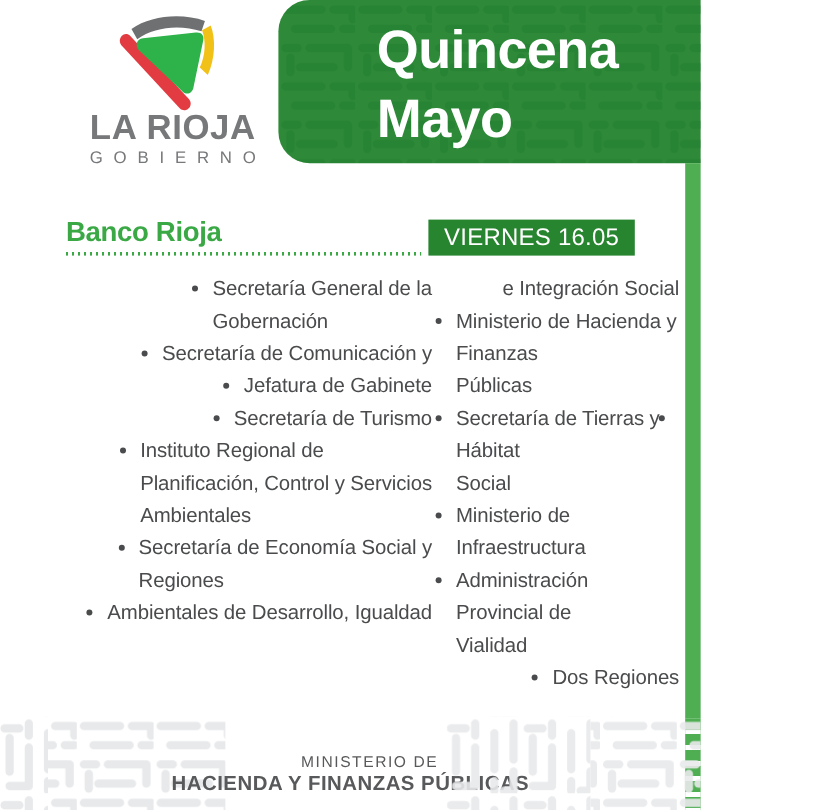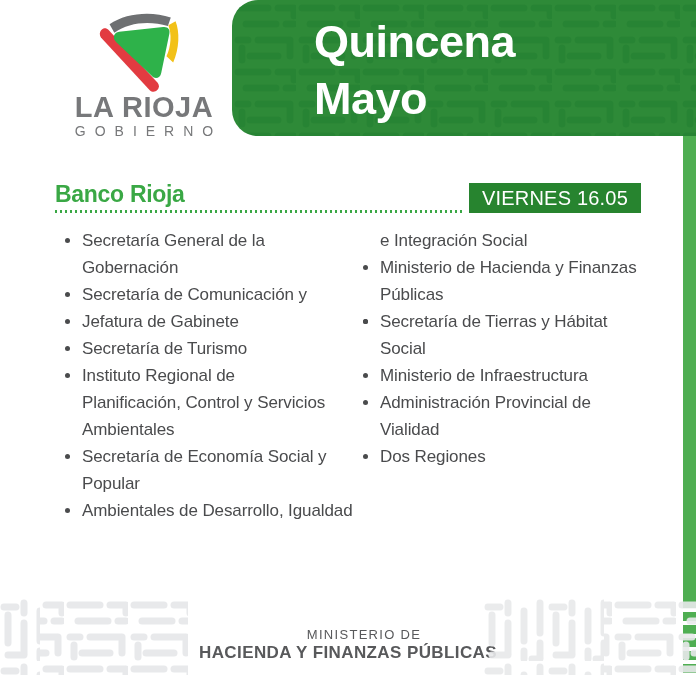--- a/index.html
+++ b/index.html
@@ -1,17 +1,17 @@
 <!DOCTYPE html>
 <html style="--header-green: #2E8A38; --header-pattern: #1F7C2D; --badge-green: #27842F; --accent-green: #4FAE52; --brand-green: #3AA845; --text-gray: #4A4B4D; --logo-gray: #77787A; --footer-gray: #58595B; --pattern-gray: #E8E9EB; --logo-red: #E23B41; --logo-yellow: #F2C118; --logo-green: #2EB24A; --logo-mark-gray: #6E7072;"><head>
 <meta charset="utf-8">
 <style>
   html,body{margin:0;padding:0;background:#fff;}
   #page{
-    position:relative;width:696px;height:675px;overflow:hidden;background:#fff;
+    position:relative;width:584px;height:675px;overflow:hidden;background:#fff;
     font-family:"Liberation Sans", sans-serif;
   }
   
   .header-block{
     position:absolute;top:0;left:232px;right:0;height:136px;
     background:var(--header-green,#2E8A38);
     border-radius:26px 0 0 26px;overflow:hidden;z-index:2;
   }
   .header-block svg.texture{position:absolute;inset:0;}
   .header-title{
@@ -56,21 +56,21 @@
   .date-badge{
     background:var(--badge-green,#27842F);color:#fff;font-weight:400;
     font-size:20px;line-height:30px;height:30px;padding:0 13px;
     letter-spacing:0.2px;white-space:nowrap;
   }
   
   .list-grid{
     position:absolute;top:227px;left:62px;right:18px;z-index:2;
     display:grid;grid-template-columns:298px 1fr;
   }
-  .item{display:flex;}
+  .item{display:flex;justify-content:flex-end;}
   .bullet{flex:none;width:20px;position:relative;}
   .bullet::before{
     content:"";position:absolute;left:3px;top:11px;width:5px;height:5px;
     border-radius:50%;background:var(--text-gray,#4A4B4D);
   }
   .itext{
     font-size:17px;line-height:27px;color:var(--text-gray,#4A4B4D);
     letter-spacing:-0.1px;
   }
   .itext .line{display:block;}
@@ -180,21 +180,21 @@
             <span class="line">Instituto Regional de</span>
             <span class="line">Planificación, Control y Servicios</span>
             <span class="line">Ambientales</span>
           </span>
         </div>
 
         <div class="item">
           <span class="bullet"></span>
           <span class="itext">
             <span class="line">Secretaría de Economía Social y</span>
-            <span class="line">Popular</span>
+            <span class="line">Regiones</span>
           </span>
         </div>
 
         <div class="item">
           <span class="bullet"></span>
           <span class="itext">
             <span class="line">Ambientales de Desarrollo, Igualdad</span>
           </span>
         </div>
       </div>

